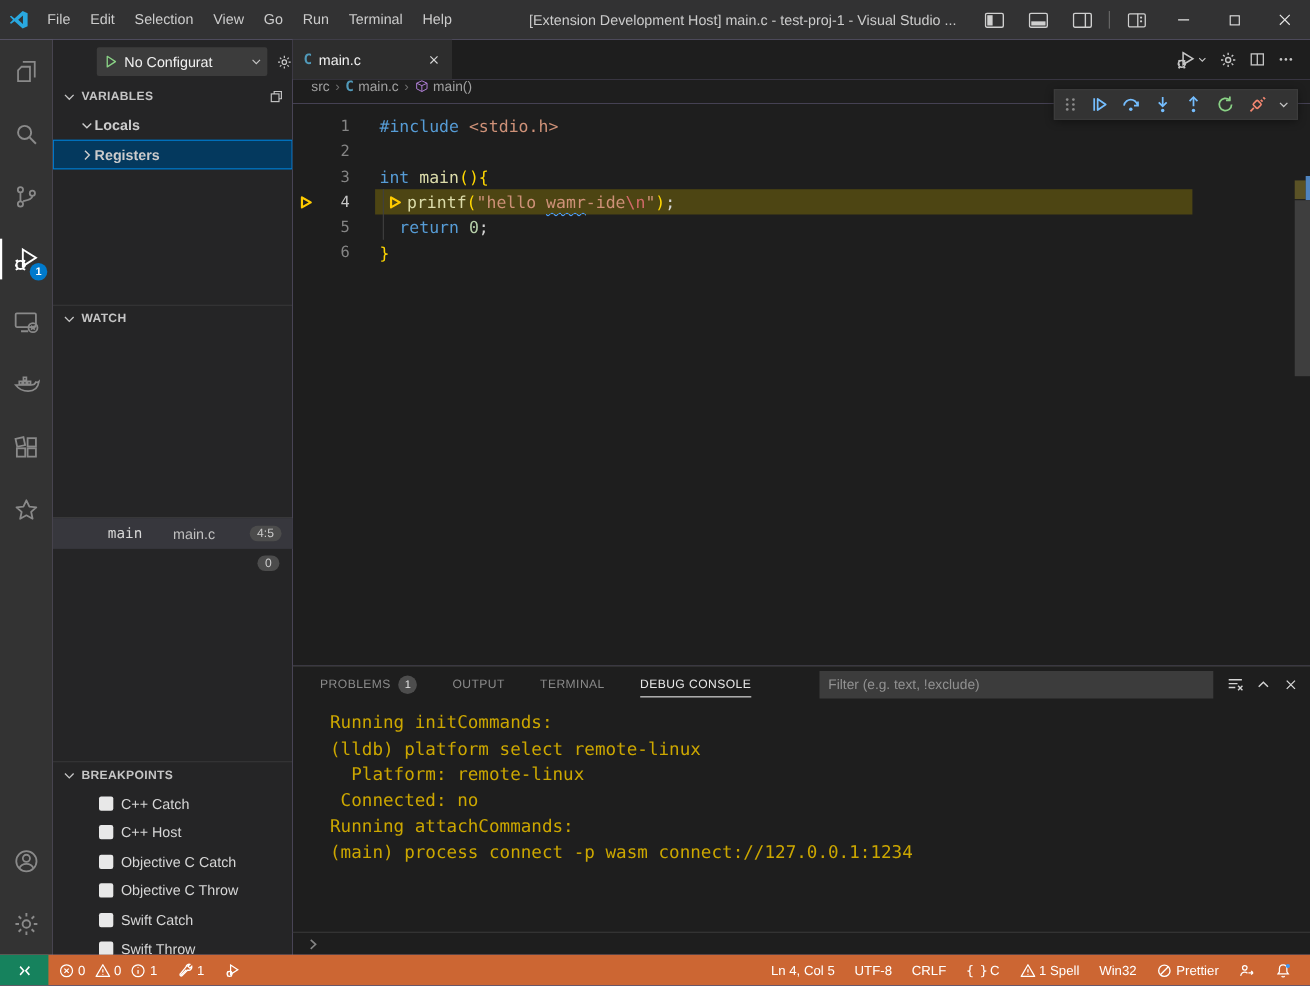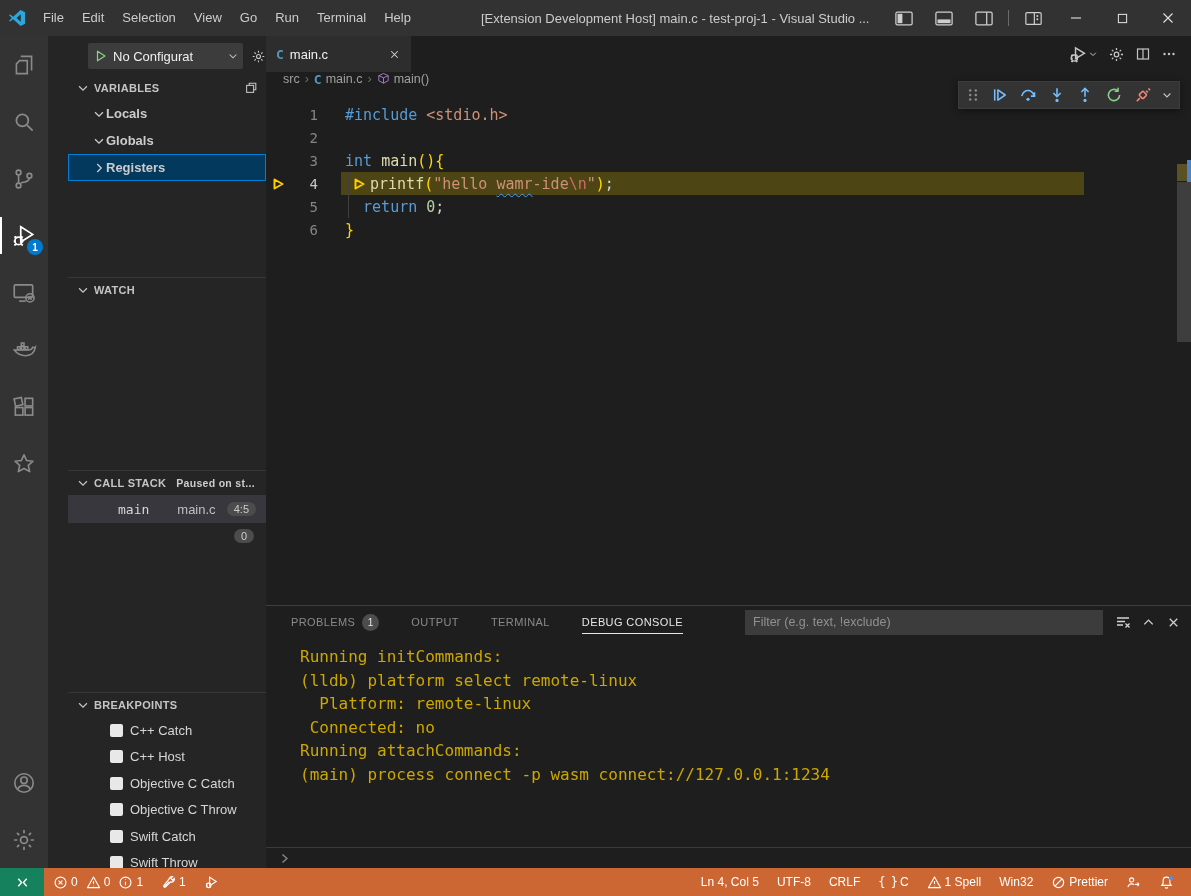--- a/index.html
+++ b/index.html
@@ -33,21 +33,21 @@
   .ab-spacer{ flex:1; }
 
   
   .sidebar{ position:absolute; top:36px; left:48px; width:218px; bottom:28px; background:#252526; overflow:hidden;
             font-size:13px; }
   .side-toolbar{ height:40px; display:flex; align-items:center; padding-left:40px; }
   .config-dropdown{ width:156px; height:26px; background:#3c3c3c; border-radius:2px; display:flex; align-items:center;
                     padding:0 4px 0 6px; color:#f0f0f0; }
   .config-dropdown .lbl{ flex:1; margin-left:5px; white-space:nowrap; overflow:hidden; }
   .side-gear{ margin-left:8px; color:#c5c5c5; display:flex; }
-  .section{ border-top:1px solid rgba(128,128,128,0.22);margin-left:20px; }
+  .section{ border-top:1px solid rgba(128,128,128,0.22); }
   .sec-variables{ height:201px; border-top:none; }
   .sec-watch{ height:193px; }
   .sec-callstack{ height:222px; }
   .sec-breakpoints{ height:185px; }
   .sec-head{ height:24px; display:flex; align-items:center; padding:0 8px; font-size:11px; font-weight:bold;
              color:#c5c5c5; letter-spacing:.3px; }
   .sec-head .chev{ margin-right:4px; display:flex; color:#c5c5c5; }
   .sec-note{ margin-left:10px; font-size:10.5px; font-weight:bold; color:#cccccc; white-space:nowrap; }
   .sec-head .spring{ flex:1; }
   .tree-row{ height:27px; display:flex; align-items:center; padding-left:24px; color:#cccccc; position:relative; }
@@ -358,28 +358,20 @@
       </div>
       <div id="var-rows">
           <div class="tree-row">
             <span style="display: flex;">
               <svg viewBox="0 0 16 16" width="14" height="14">
                 <path fill="none" stroke="currentColor" stroke-width="1.5" d="M3.5 6 8 10.5 12.5 6"></path>
               </svg>
             </span>
             <span style="font-weight: bold;">Locals</span>
           </div>
-          <div class="tree-row">
-            <span style="display: flex;">
-              <svg viewBox="0 0 16 16" width="14" height="14">
-                <path fill="none" stroke="currentColor" stroke-width="1.5" d="M3.5 6 8 10.5 12.5 6"></path>
-              </svg>
-            </span>
-            <span style="font-weight: bold;">Globals</span>
-          </div>
           <div class="tree-row selected">
             <span style="display: flex;">
               <svg viewBox="0 0 16 16" width="14" height="14">
                 <path fill="none" stroke="currentColor" stroke-width="1.5" d="M6 3.5 10.5 8 6 12.5"></path>
               </svg>
             </span>
             <span style="font-weight: bold;">Registers</span>
           </div>
         </div>
     </div>
@@ -389,29 +381,20 @@
         <span class="chev">
             <svg width="14" height="14" viewBox="0 0 16 16">
               <path fill="none" stroke="currentColor" stroke-width="1.4" d="M3.5 6 8 10.5 12.5 6"></path>
             </svg>
           </span>
         <span>WATCH</span>
       </div>
     </div>
 
     <div class="section sec-callstack">
-      <div class="sec-head">
-        <span class="chev">
-            <svg width="14" height="14" viewBox="0 0 16 16">
-              <path fill="none" stroke="currentColor" stroke-width="1.4" d="M3.5 6 8 10.5 12.5 6"></path>
-            </svg>
-          </span>
-        <span>CALL STACK</span>
-        <span class="sec-note">Paused on st...</span>
-      </div>
       <div class="cs-row">
         <span class="cs-name">main</span>
         <span class="cs-file">main.c</span>
         <span class="pill">4:5</span>
       </div>
       <div class="cs-badge-row">
         <span class="pill">0</span>
       </div>
     </div>
 

